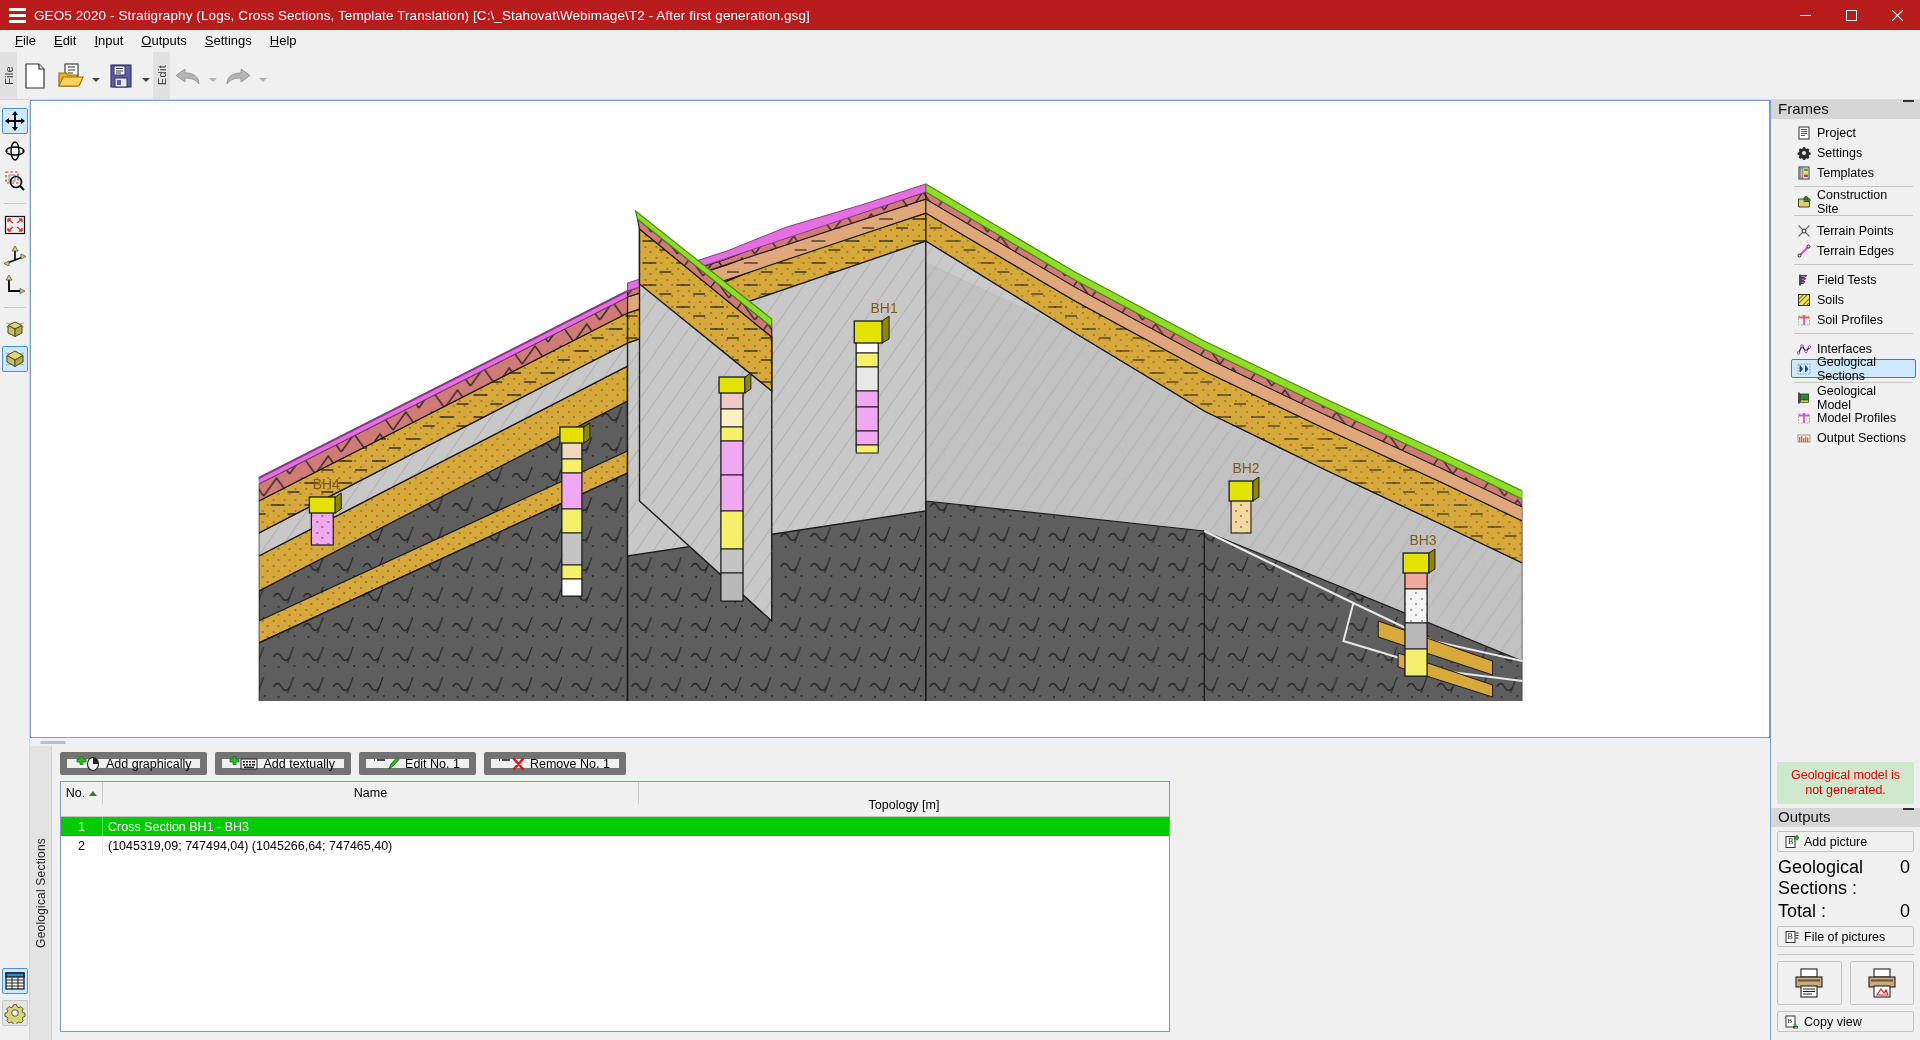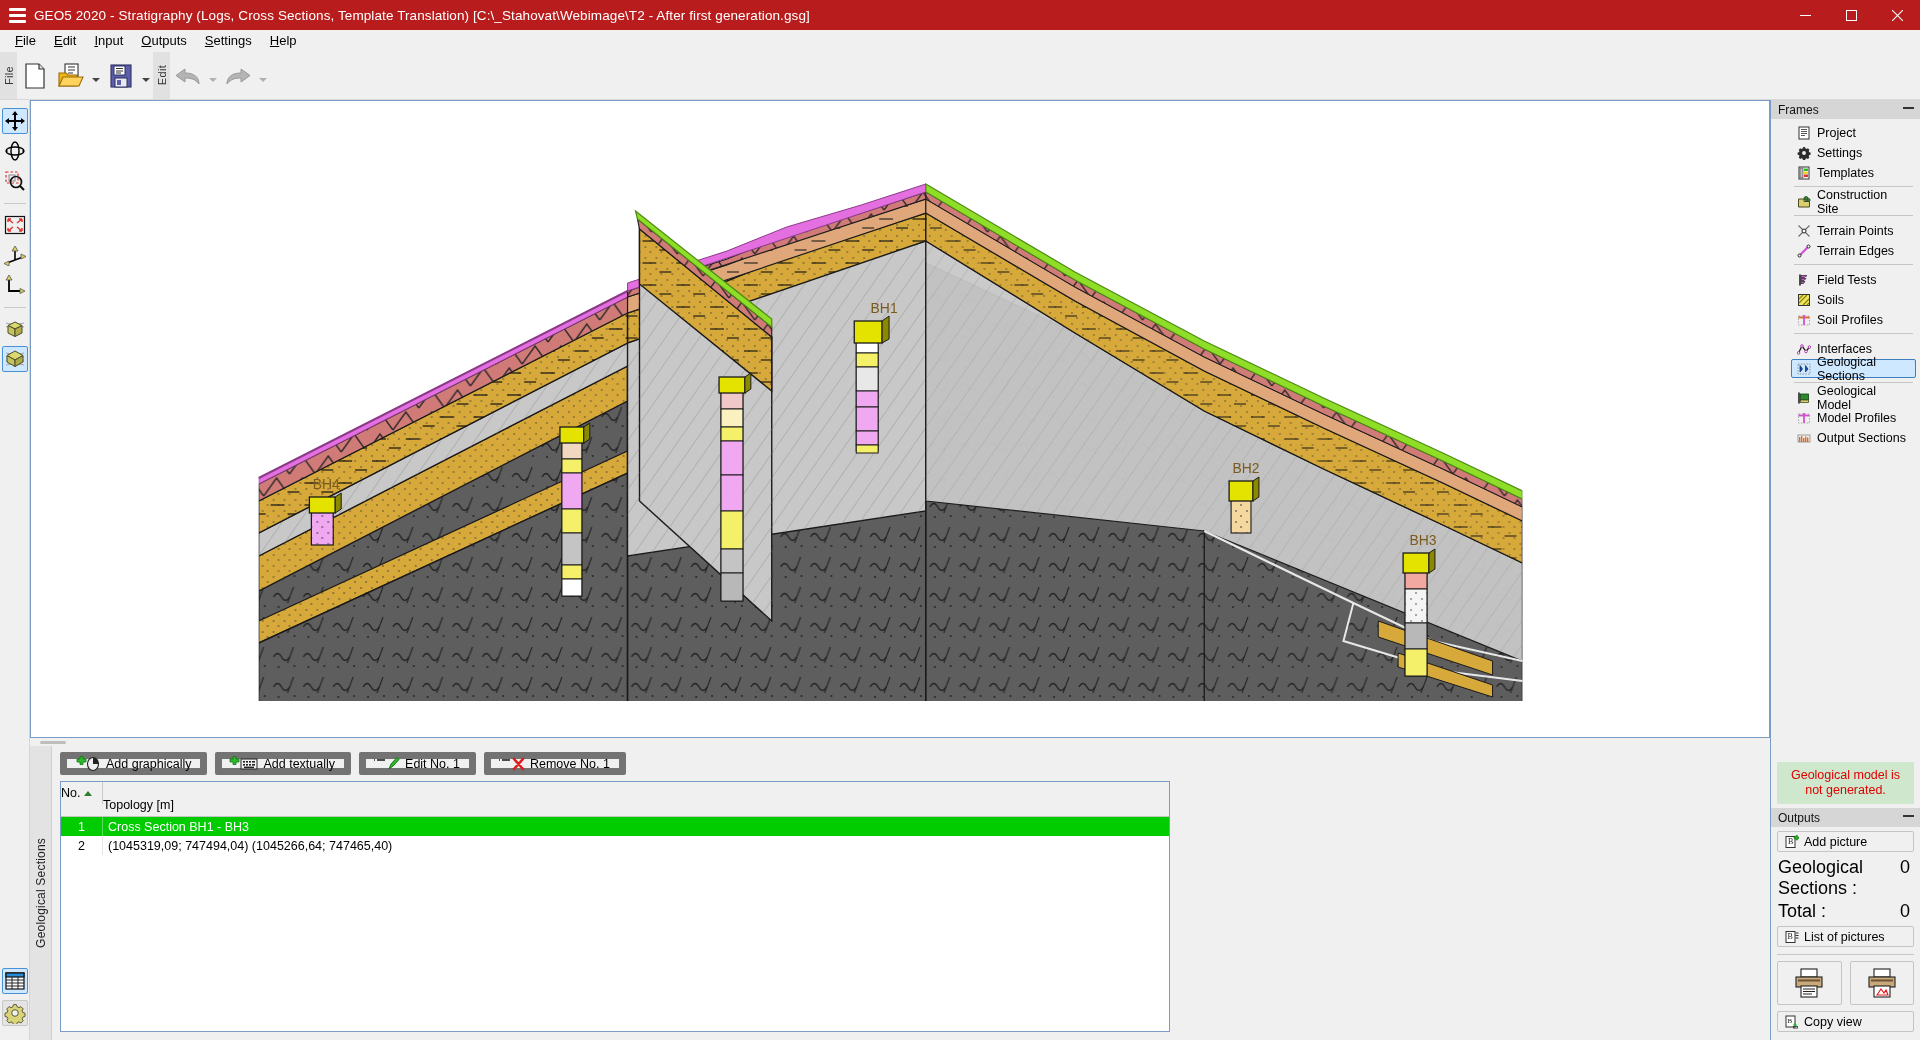--- a/index.html
+++ b/index.html
@@ -105,21 +105,21 @@
   .tbtn {
     height: 23px; background: #f0f0f0; border: 7px solid #737373; border-radius: 2px;
     display: flex; align-items: center; gap: 5px; padding: 0 9px 0 6px; font-size: 12.5px; color: #000;
   }
   .grid {
     flex: 1; background: #fff; border: 1px solid #7a9cc6; display: flex; flex-direction: column;
     min-height: 0; max-width: 1110px; overflow: hidden;
   }
   .gridhead { display: flex; background: #f0f0f0; border-bottom: 1px solid #c4c4c4; flex: 0 0 22px; }
   .gh {
-    display: flex; align-items: center; font-size: 12.5px;
+    display: flex; align-items: center; justify-content: center; font-size: 12.5px;
     border-right: 1px solid #c9c9c9; height: 22px; color: #000; position: relative;
   }
   .gh.no { width: 42px; gap: 4px; }
   .gh.name { width: 536px; }
   .gh.topo { flex: 1; margin-top: 12px; }
   .sortcaret { width: 0; height: 0; border-left: 4px solid transparent; border-right: 4px solid transparent; border-bottom: 5px solid #2a7f2a; }
   .grow { display: flex; height: 19px; font-size: 12.5px; }
   .grow.sel { background: #00cc00; color: #fff; }
   .gc { display: flex; align-items: center; height: 19px; }
   .gc.no { width: 42px; justify-content: center; border-right: 1px solid transparent; }
@@ -127,22 +127,22 @@
   .gc.name { width: 536px; padding-left: 5px; border-right: 1px solid transparent; }
   .gc.topo { flex: 1; padding-left: 5px; }
   .grow:not(.sel) .gc.no, .grow:not(.sel) .gc.name { border-right-color: #e6e6e6; }
 
   
   .rightpanel {
     width: 150px; flex: 0 0 150px; background: #f0f0f0; border-left: 1px solid #7a9cc6;
     display: flex; flex-direction: column; padding: 0;
   }
   .panelhead {
-    height: 19px; background: #d6d6d6; display: flex; align-items: center; justify-content: space-between;
-    padding: 0 6px 0 7px; font-size: 12px; color: #111; flex: 0 0 19px;
+    height: 19px; background: #d6d6d6; display: flex; align-items: flex-start; justify-content: space-between;
+    padding: 0 6px 0 7px; font-size: 15px; color: #111; flex: 0 0 19px;
   }
   .panelhead .minus { width: 11px; height: 2px; background: #333; margin-bottom: 3px; }
   .frames { padding: 4px 4px 0 20px; }
   .fitem {
     display: flex; align-items: center; gap: 6px; height: 19px; padding: 0 4px;
     font-size: 12.5px; color: #000; border: 1px solid transparent; border-radius: 2px; margin-bottom: 1px;
   }
   .fitem.sel { background: #cde8ff; border-color: #3d7ebd; }
   .fsep { height: 1px; background: #c6c6c6; margin: 4px 3px 5px; }
   .ficon { width: 15px; height: 15px; display: flex; align-items: center; justify-content: center; flex: 0 0 15px; }
@@ -603,20 +603,23 @@
               <span>Remove No. 1</span>
             </div>
           </div>
 
           <div class="grid">
             <div class="gridhead">
               <div class="gh no">
                 <span>No.</span>
                 <span class="sortcaret"></span>
               </div>
+              <div class="gh name">
+                <span>Name</span>
+              </div>
               <div class="gh topo" style="border-right:none">
                 <span>Topology [m]</span>
               </div>
             </div>
 
             <div class="grow sel">
               <div class="gc no">1</div>
               <div class="gc name">Cross Section BH1 - BH3</div>
             </div>
             <div class="grow">
@@ -850,21 +853,21 @@
             <svg width="14" height="14" viewBox="0 0 14 14">
                 <rect x="1" y="1.5" width="9" height="11" fill="#fff" stroke="#333" stroke-width="1"></rect>
                 <text x="2.5" y="9" font-family="Liberation Serif, serif" font-size="8" fill="#222">B</text>
                 <g stroke="#333" stroke-width="1">
                   <line x1="10.5" y1="3" x2="13.5" y2="3"></line>
                   <line x1="10.5" y1="5.5" x2="13.5" y2="5.5"></line>
                   <line x1="10.5" y1="8" x2="13.5" y2="8"></line>
                 </g>
               </svg>
           </span>
-          <span>List of pictures</span>
+          <span>File of pictures</span>
         </div>
 
         <div class="rsep"></div>
 
         <div class="printrow">
           <div class="printbtn">
             <svg width="34" height="32" viewBox="0 0 34 32">
               <rect x="9" y="2" width="16" height="8" fill="#fff" stroke="#222" stroke-width="1.1"></rect>
               <rect x="4" y="10" width="26" height="10" fill="#c9a87a" stroke="#222" stroke-width="1.1"></rect>
               <rect x="6" y="12.5" width="22" height="2" fill="#6d5436"></rect>

